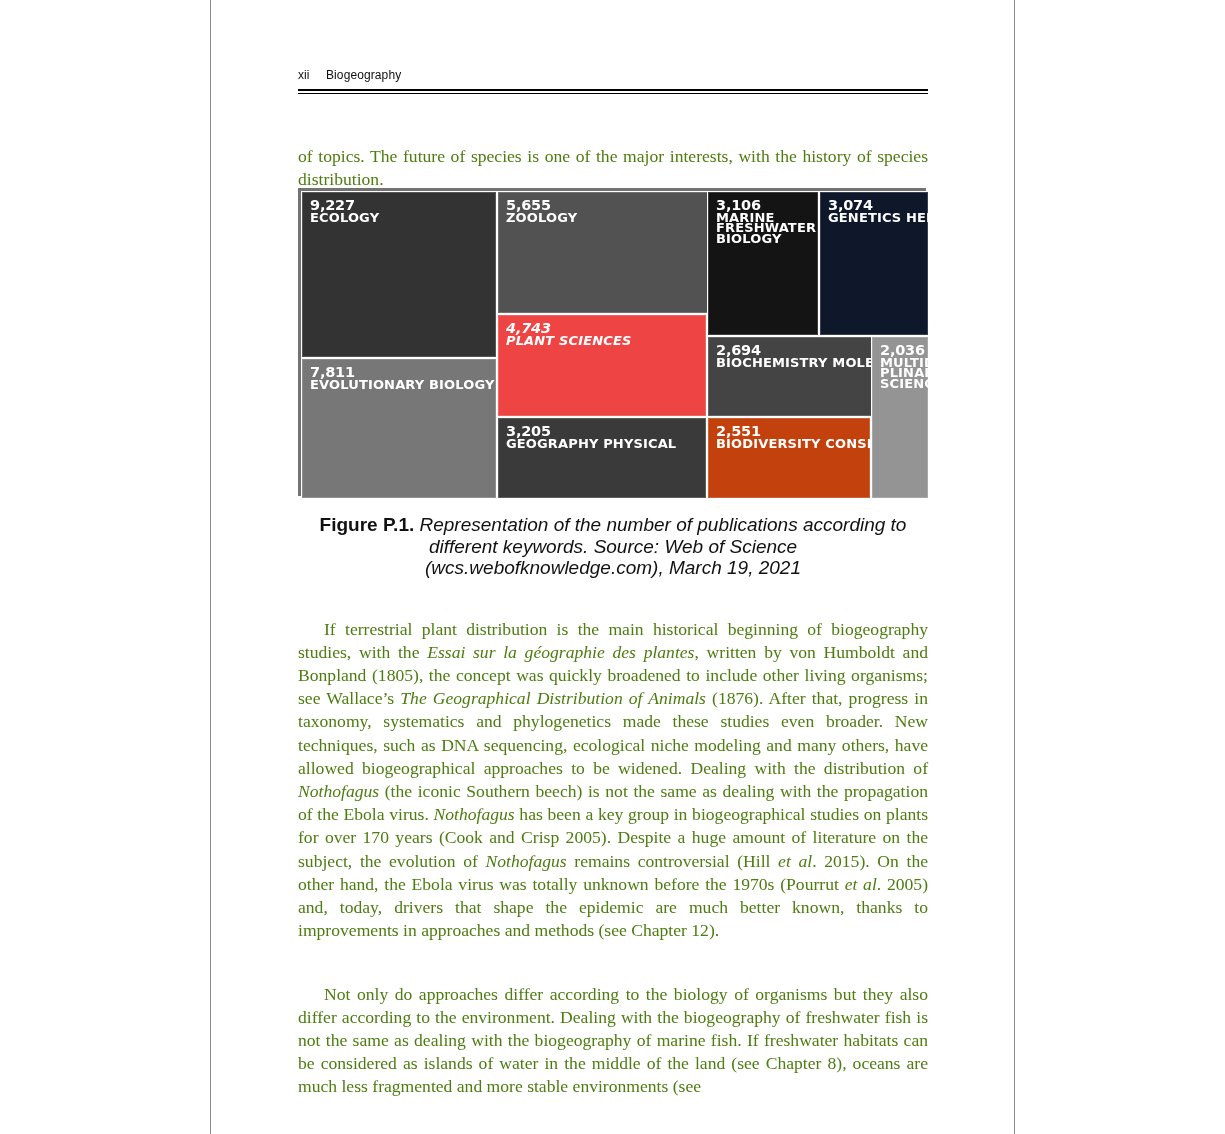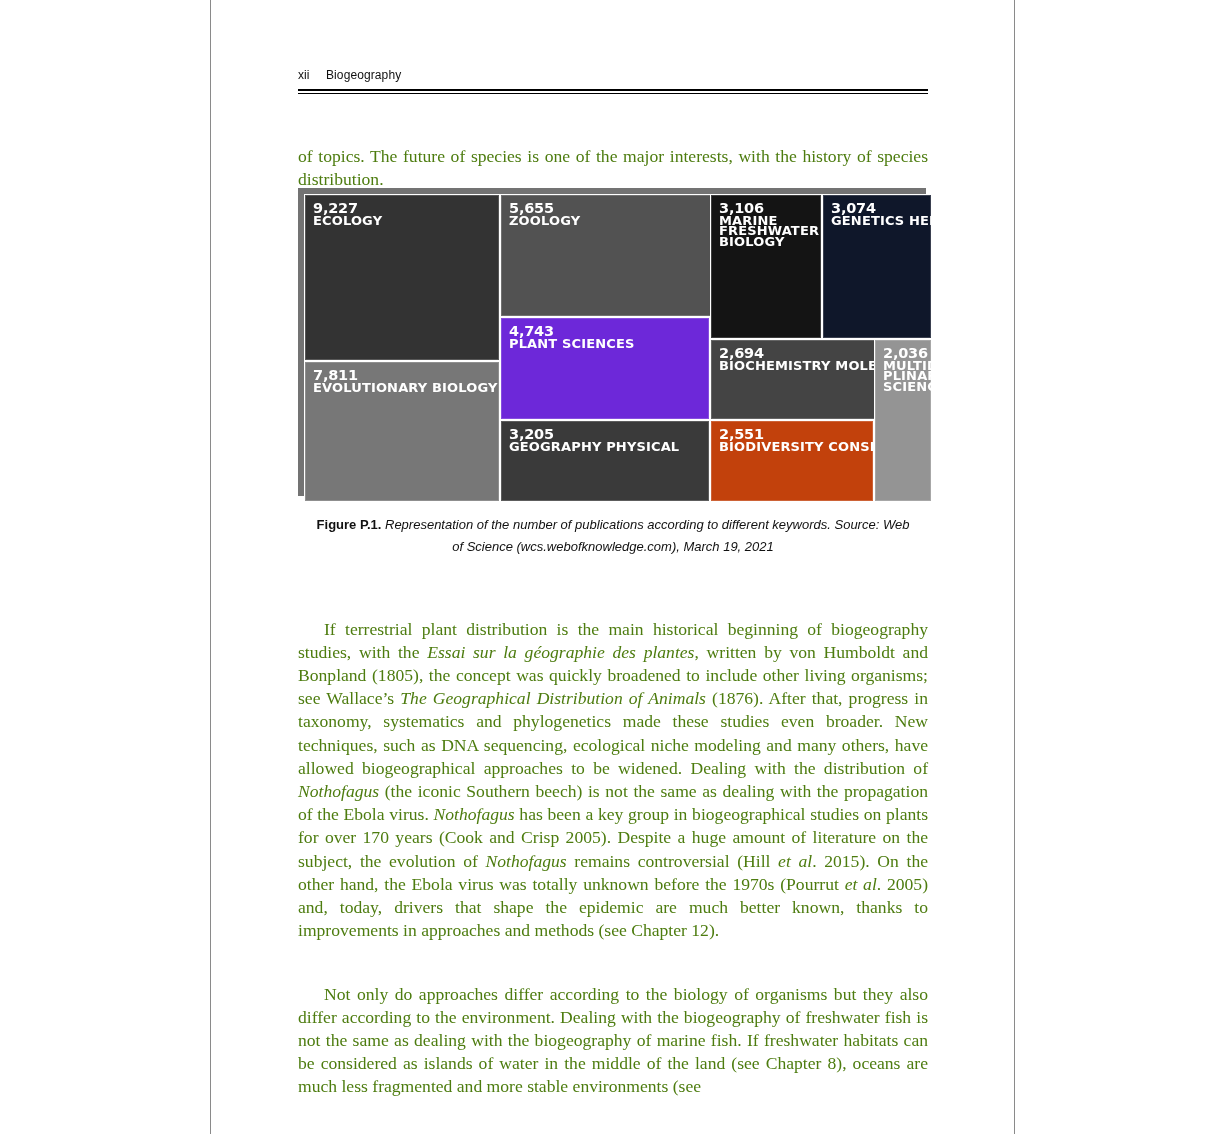--- a/index.html
+++ b/index.html
@@ -75,21 +75,21 @@
     left: 298px;
     top: 188px;
     width: 628px;
     height: 308px;
   }
   #treemap {
     position: relative;
     width: 100%;
     height: 100%;
     background: #ffffff;
-    border: 6px solid #737373;
+    border: 3px solid #737373;
     box-sizing: border-box;
   }
   .tm-cell {
     position: absolute;
     box-sizing: border-box;
     border: 1.6px solid #ffffff;
     overflow: hidden;
     color: #ffffff;
   }
   .tm-inner {
@@ -118,21 +118,21 @@
   }
   .tm-label.wrap { white-space: normal; }
 
   
   #caption {
     position: absolute;
     left: 310px;
     top: 514px;
     width: 606px;
     font-family: "Liberation Sans", sans-serif;
-    font-size: 13px;
+    font-size: 19px;
     line-height: 21.5px;
     color: #111;
     text-align: center;
   }
   #caption .cap-lead { font-weight: bold; font-style: normal; }
   #caption .cap-body { font-style: italic; }
 </style>
 </head>
 <body>
 
@@ -166,21 +166,21 @@
     </div>
 
     <div class="tm-cell" style="left:196px; top:0px;   width:244px; height:123px;">
       <div class="tm-inner" style="background-color: rgb(82, 82, 82);">
         <div class="tm-value">5,655</div>
         <div class="tm-label">ZOOLOGY</div>
       </div>
     </div>
 
     <div class="tm-cell" style="left:196px; top:123px; width:210px; height:103px;">
-      <div class="tm-inner" style="background-color: #6d28d9;">
+      <div class="tm-inner" style="background-color: #ef4444; font-style: italic;">
         <div class="tm-value">4,743</div>
         <div class="tm-label">PLANT SCIENCES</div>
       </div>
     </div>
 
     <div class="tm-cell" style="left:196px; top:226px; width:210px; height:82px;">
       <div class="tm-inner" style="background-color: rgb(58, 58, 58);">
         <div class="tm-value">3,205</div>
         <div class="tm-label">GEOGRAPHY PHYSICAL</div>
       </div>

